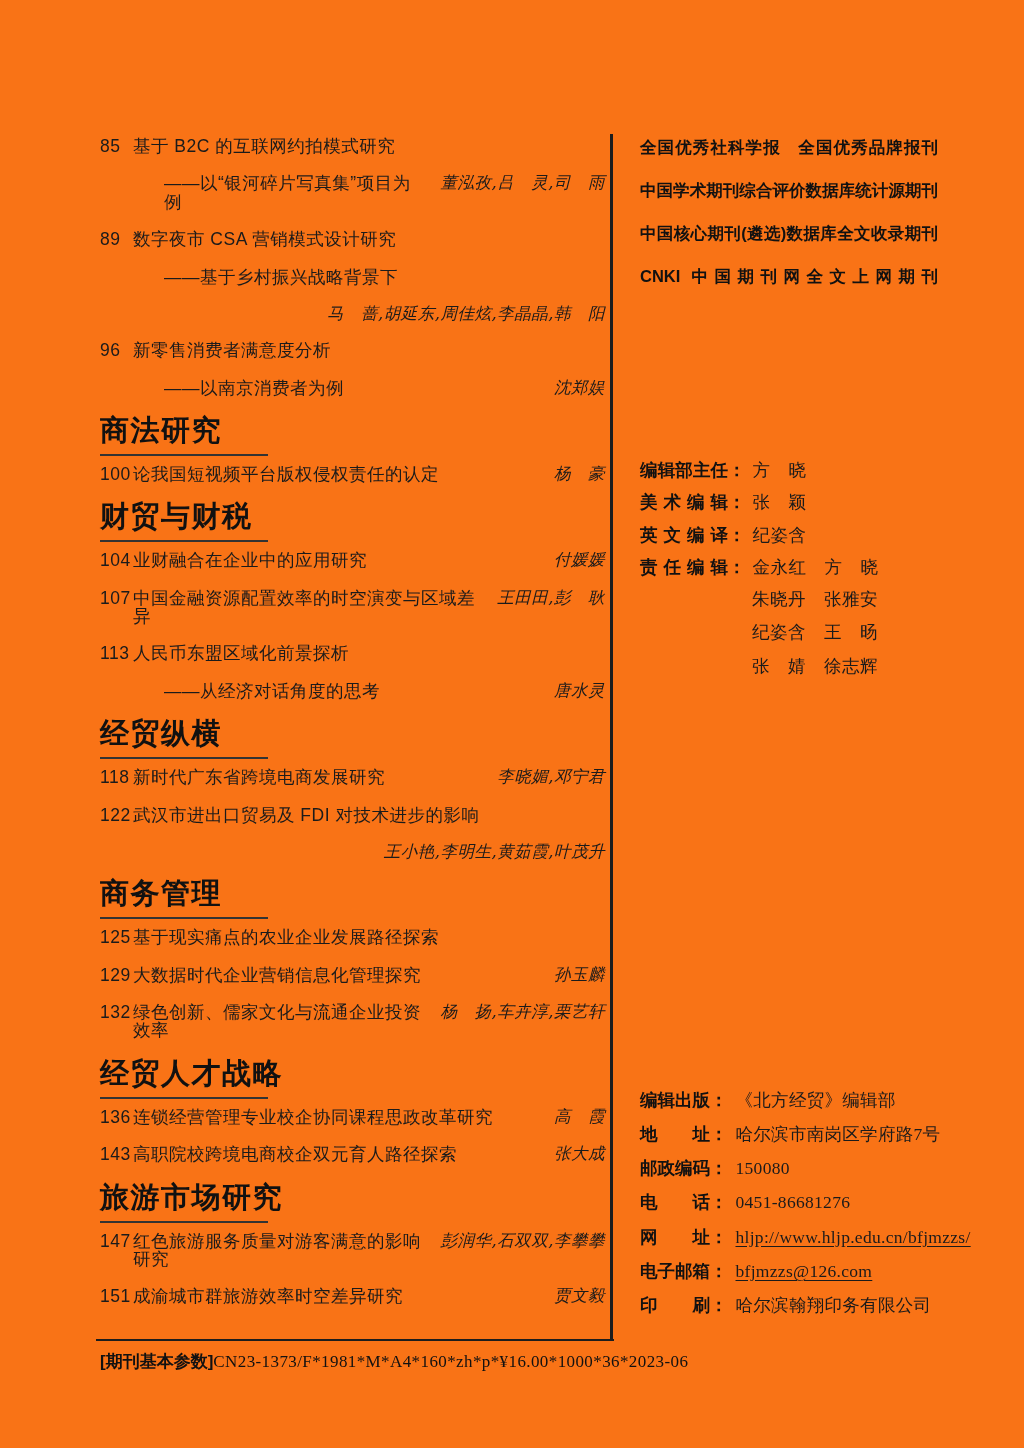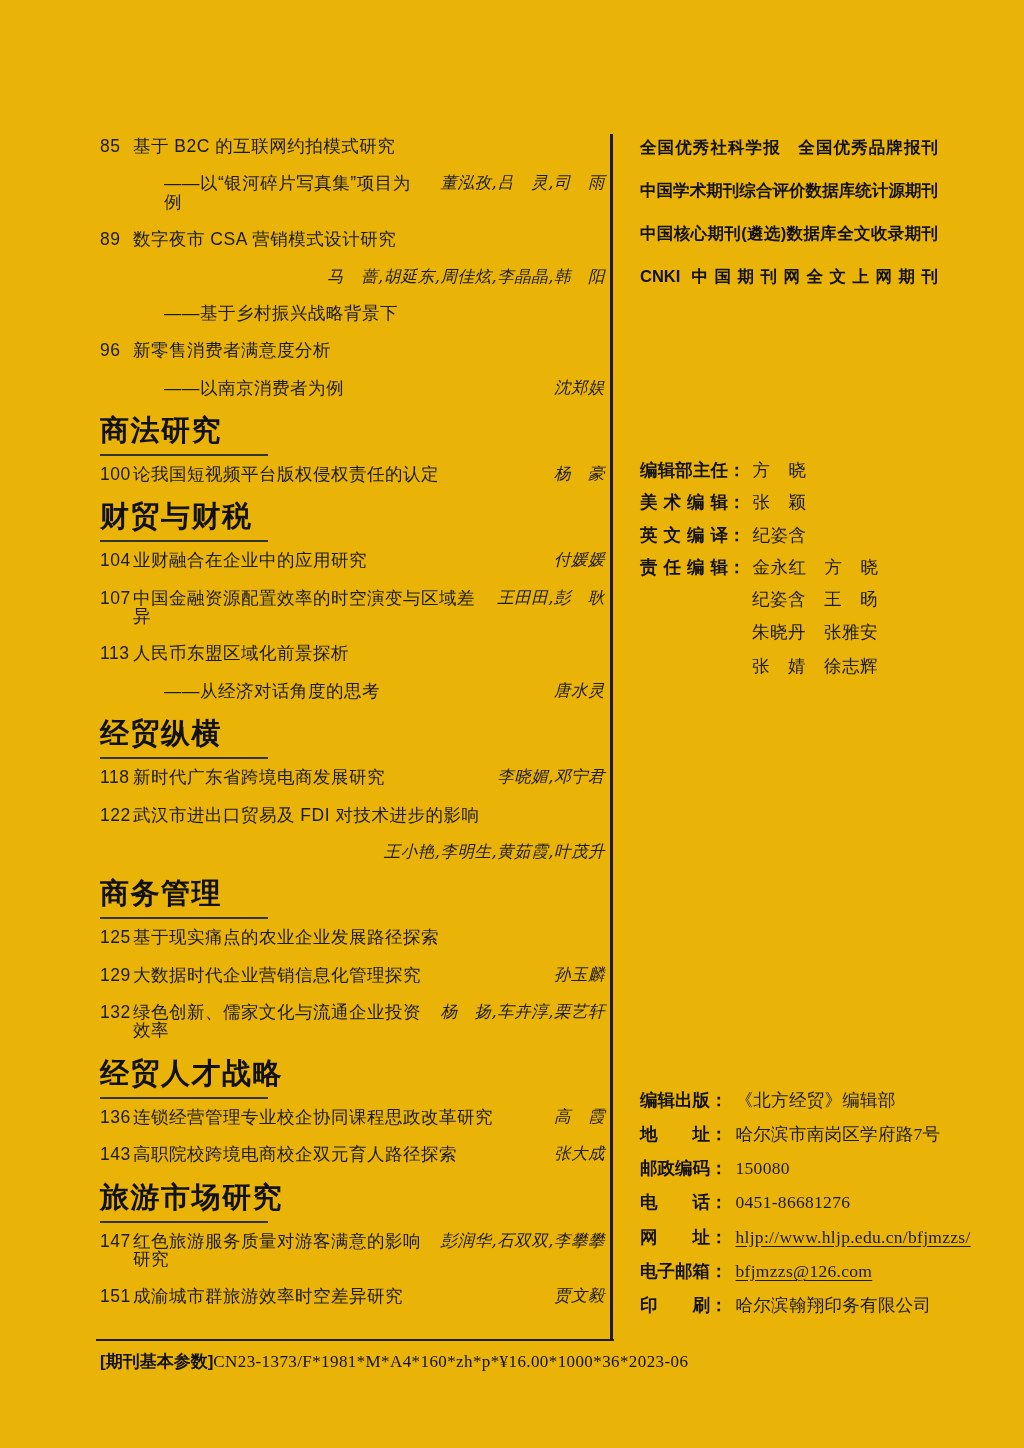--- a/index.html
+++ b/index.html
@@ -1,16 +1,16 @@
 <!DOCTYPE html>
 <html><head>
 <meta charset="utf-8">
 <style>
   html,body{margin:0;padding:0;background:#ffffff;}
-  .page{position:relative;width:1024px;height:1448px;background:#eab308;overflow:hidden;
+  .page{position:relative;width:1024px;height:1448px;background:#f97316;overflow:hidden;
         font-family:"Liberation Sans",sans-serif;color:#1b1b1b;}
 
   
   #left-col{position:absolute;left:100px;top:137px;width:505px;}
   .row{display:flex;align-items:flex-start;font-size:17.5px;line-height:1.05;
        letter-spacing:0.5px;margin-bottom:19px;}
   .row .num{flex:none;width:33px;letter-spacing:0.5px;}
   .row .title{flex:0 1 auto;}
   .row .authors{margin-left:auto;flex:none;font-family:"DejaVu Serif",serif;
        font-style:italic;font-size:16.5px;letter-spacing:0.5px;padding-left:12px;white-space:nowrap;}
@@ -61,26 +61,26 @@
     </div>
     <div class="row sub">
       <span class="title">——以“银河碎片写真集”项目为例</span>
       <span class="authors">董泓孜,吕　灵,司　雨</span>
     </div>
     <div class="row">
       <span class="num">89</span>
       <span class="title">数字夜市 CSA 营销模式设计研究</span>
       <span class="authors"></span>
     </div>
+    <div class="row sub">
+      <span class="title">——基于乡村振兴战略背景下</span>
+      <span class="authors"></span>
+    </div>
     <div class="row only">
       <span class="authors">马　蔷,胡延东,周佳炫,李晶晶,韩　阳</span>
-    </div>
-    <div class="row sub">
-      <span class="title">——基于乡村振兴战略背景下</span>
-      <span class="authors"></span>
     </div>
     <div class="row">
       <span class="num">96</span>
       <span class="title">新零售消费者满意度分析</span>
       <span class="authors"></span>
     </div>
     <div class="row sub">
       <span class="title">——以南京消费者为例</span>
       <span class="authors">沈郑娱</span>
     </div>
@@ -218,22 +218,22 @@
     <div class="s-row">
       <span class="s-label">英文编译</span>
         <span class="s-colon">：</span>
         <span class="s-value">纪姿含</span>
     </div>
     <div class="s-row">
       <span class="s-label">责任编辑</span>
         <span class="s-colon">：</span>
         <span class="s-value">金永红　方　晓</span>
     </div>
+    <div class="s-extra">朱晓丹　张雅安</div>
     <div class="s-extra">纪姿含　王　旸</div>
-    <div class="s-extra">朱晓丹　张雅安</div>
     <div class="s-extra">张　婧　徐志辉</div>
   </div>
 
   <div id="pubinfo">
     <div class="p-row">
       <span class="p-label">编辑出版</span>
         <span class="p-colon">：</span>
         <span class="p-value">《北方经贸》编辑部</span>
     </div>
     <div class="p-row">

